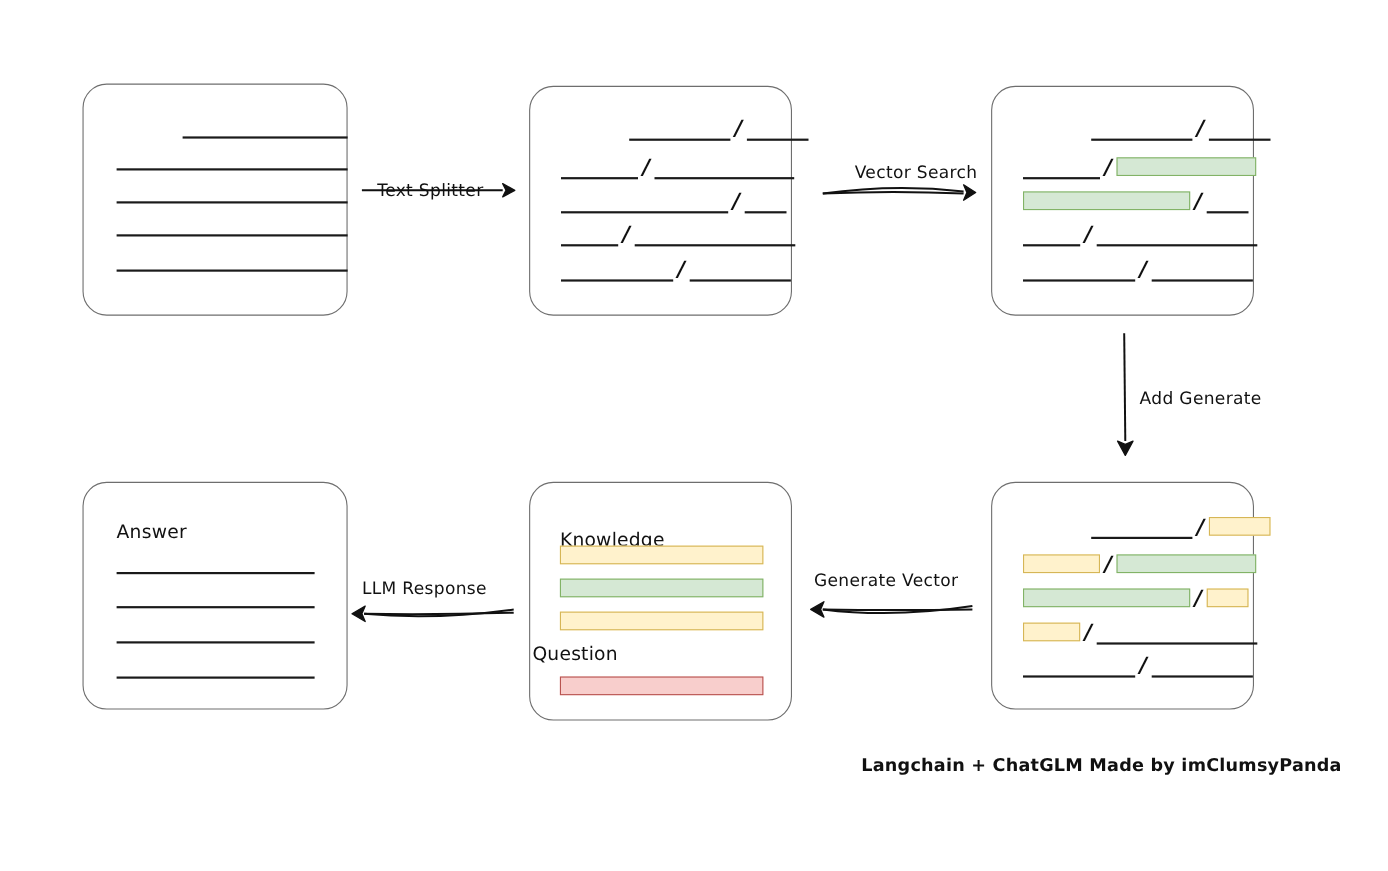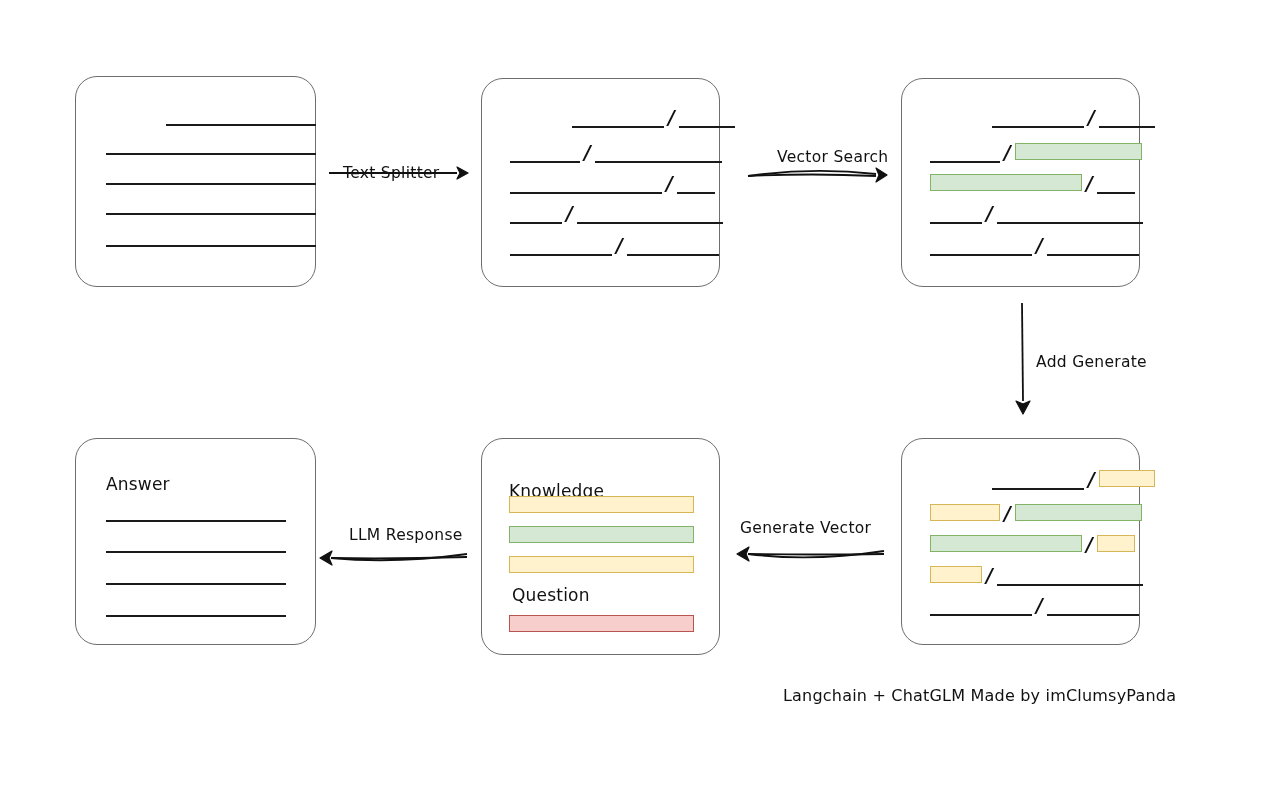--- a/index.html
+++ b/index.html
@@ -201,21 +201,21 @@
     </div>
   </div>
 
 <div class="node-box" style="left:481px; top:438px; width:239px; height:217px;"></div>
 <div class="node-label" style="left:509px; top:465px;margin-top:16px;">Knowledge</div>
 <div id="knowledge-bars">
     <div class="bar" style="left: 509px; top: 496px; width: 185px; background: rgb(255, 242, 204); border-color: rgb(214, 182, 86);"></div>
     <div class="bar" style="left: 509px; top: 526px; width: 185px; background: rgb(213, 232, 212); border-color: rgb(130, 179, 102);"></div>
     <div class="bar" style="left: 509px; top: 556px; width: 185px; background: rgb(255, 242, 204); border-color: rgb(214, 182, 86);"></div>
   </div>
-<div class="node-label" style="left:512px; top:585px;">Question</div>
+<div class="node-label" style="left:484px; top:585px;">Question</div>
 <div id="question-bars">
     <div class="bar" style="left: 509px; top: 615px; width: 185px; background: rgb(248, 206, 204); border-color: rgb(184, 84, 80);"></div>
   </div>
 
 <div class="node-box" style="left:901px; top:438px; width:239px; height:207px;"></div>
 <div id="context-chunks-lines">
     <div class="line-row" style="left: 992px; top: 468px;">
       <div class="seg rule" style="width: 92px;"></div>
       <span class="slash">/</span>
       <div class="seg fill" style="width: 56px; background: rgb(255, 242, 204); border-color: rgb(214, 182, 86);"></div>
@@ -266,15 +266,15 @@
   <path d="M147,14 Q75,15 11,14" stroke="#111" stroke-width="1.8" fill="none"></path>
   <path d="M12,7 L0,14 L12,21 L9,14 Z" fill="#111" stroke="#111" stroke-width="1.2" stroke-linejoin="round"></path>
 </svg>
 <div class="edge-label" style="left:740px; top:519px;">Generate Vector</div>
 
 <svg class="edge" style="left:320px; top:546px;" width="148" height="24" viewBox="0 0 148 24">
   <path d="M147,8 Q75,18 11,12" stroke="#111" stroke-width="1.8" fill="none"></path>
   <path d="M147,11 Q75,13 11,12" stroke="#111" stroke-width="1.8" fill="none"></path>
   <path d="M12,5 L0,12 L12,19 L9,12 Z" fill="#111" stroke="#111" stroke-width="1.2" stroke-linejoin="round"></path>
 </svg>
-<div class="edge-label" style="left:329px; top:526px;margin-left:20px;">LLM Response</div>
-
-<div class="footer-note" style="left:783px; top:686px;">Langchain + ChatGLM Made by imClumsyPanda</div>
+<div class="edge-label" style="left:329px; top:526px;">LLM Response</div>
+
+<div class="footer-note" style="left:783px; top:686px;font-weight:bold;">Langchain + ChatGLM Made by imClumsyPanda</div>
 
 </body></html>

